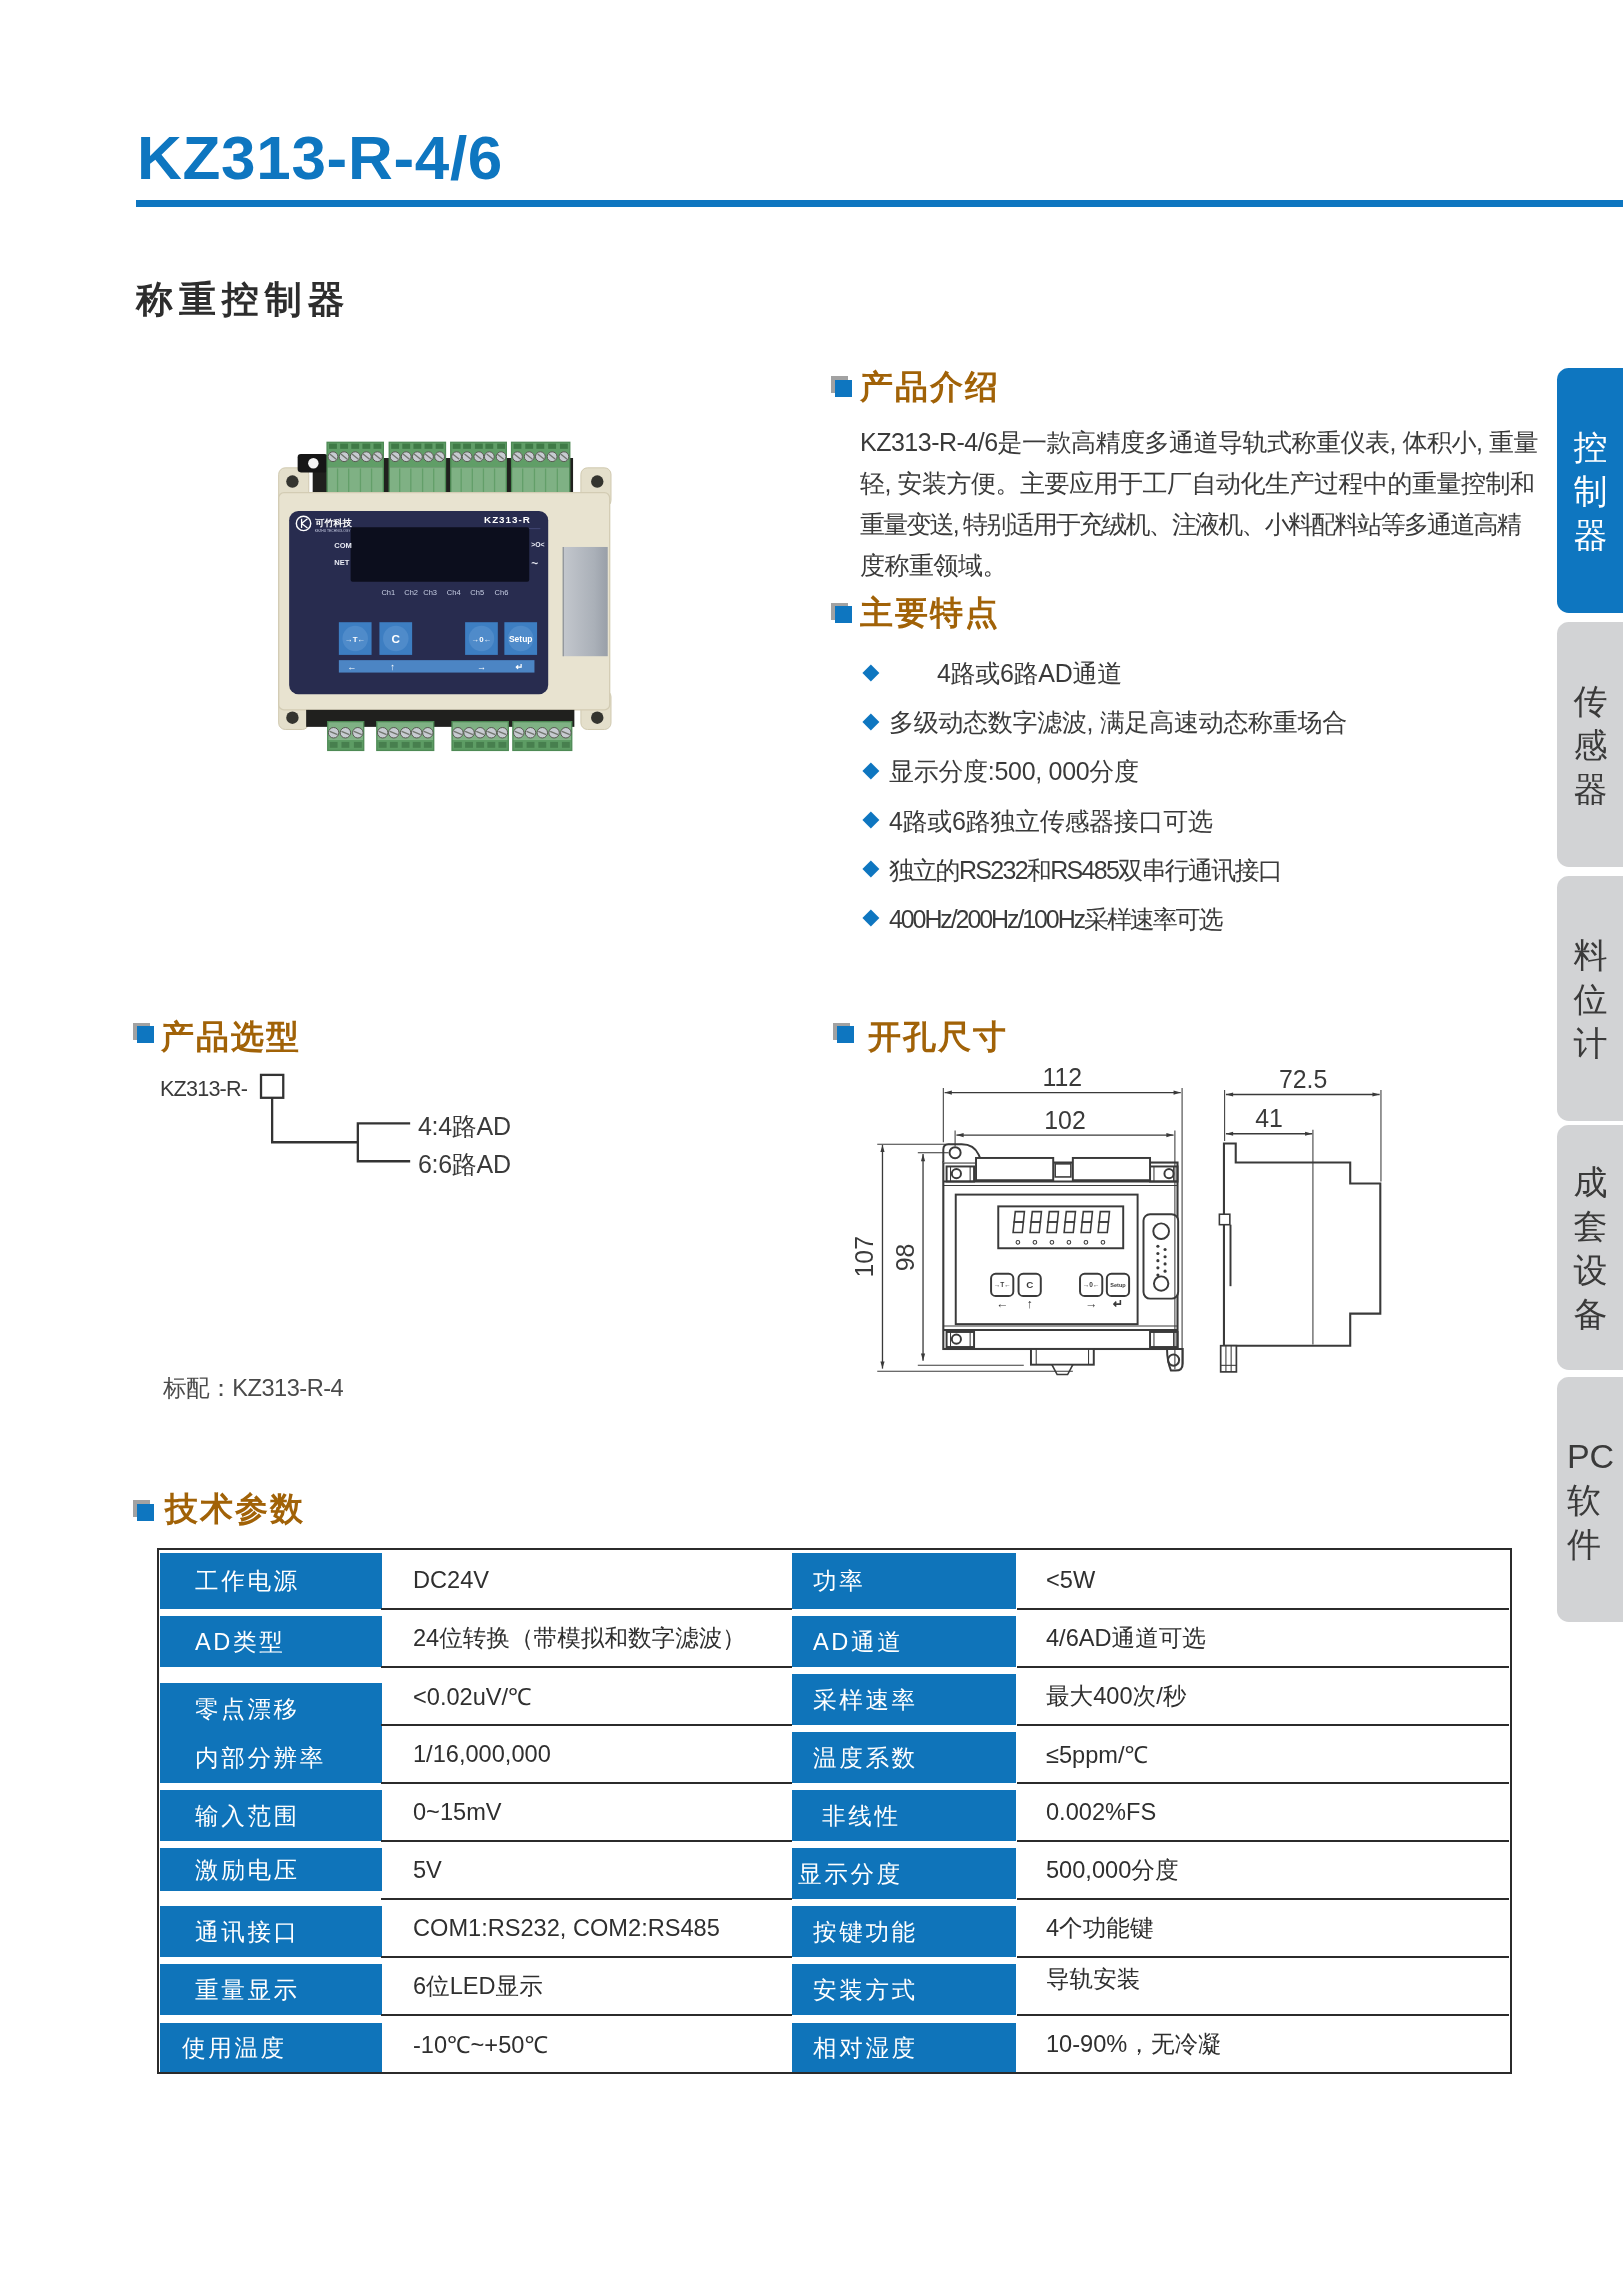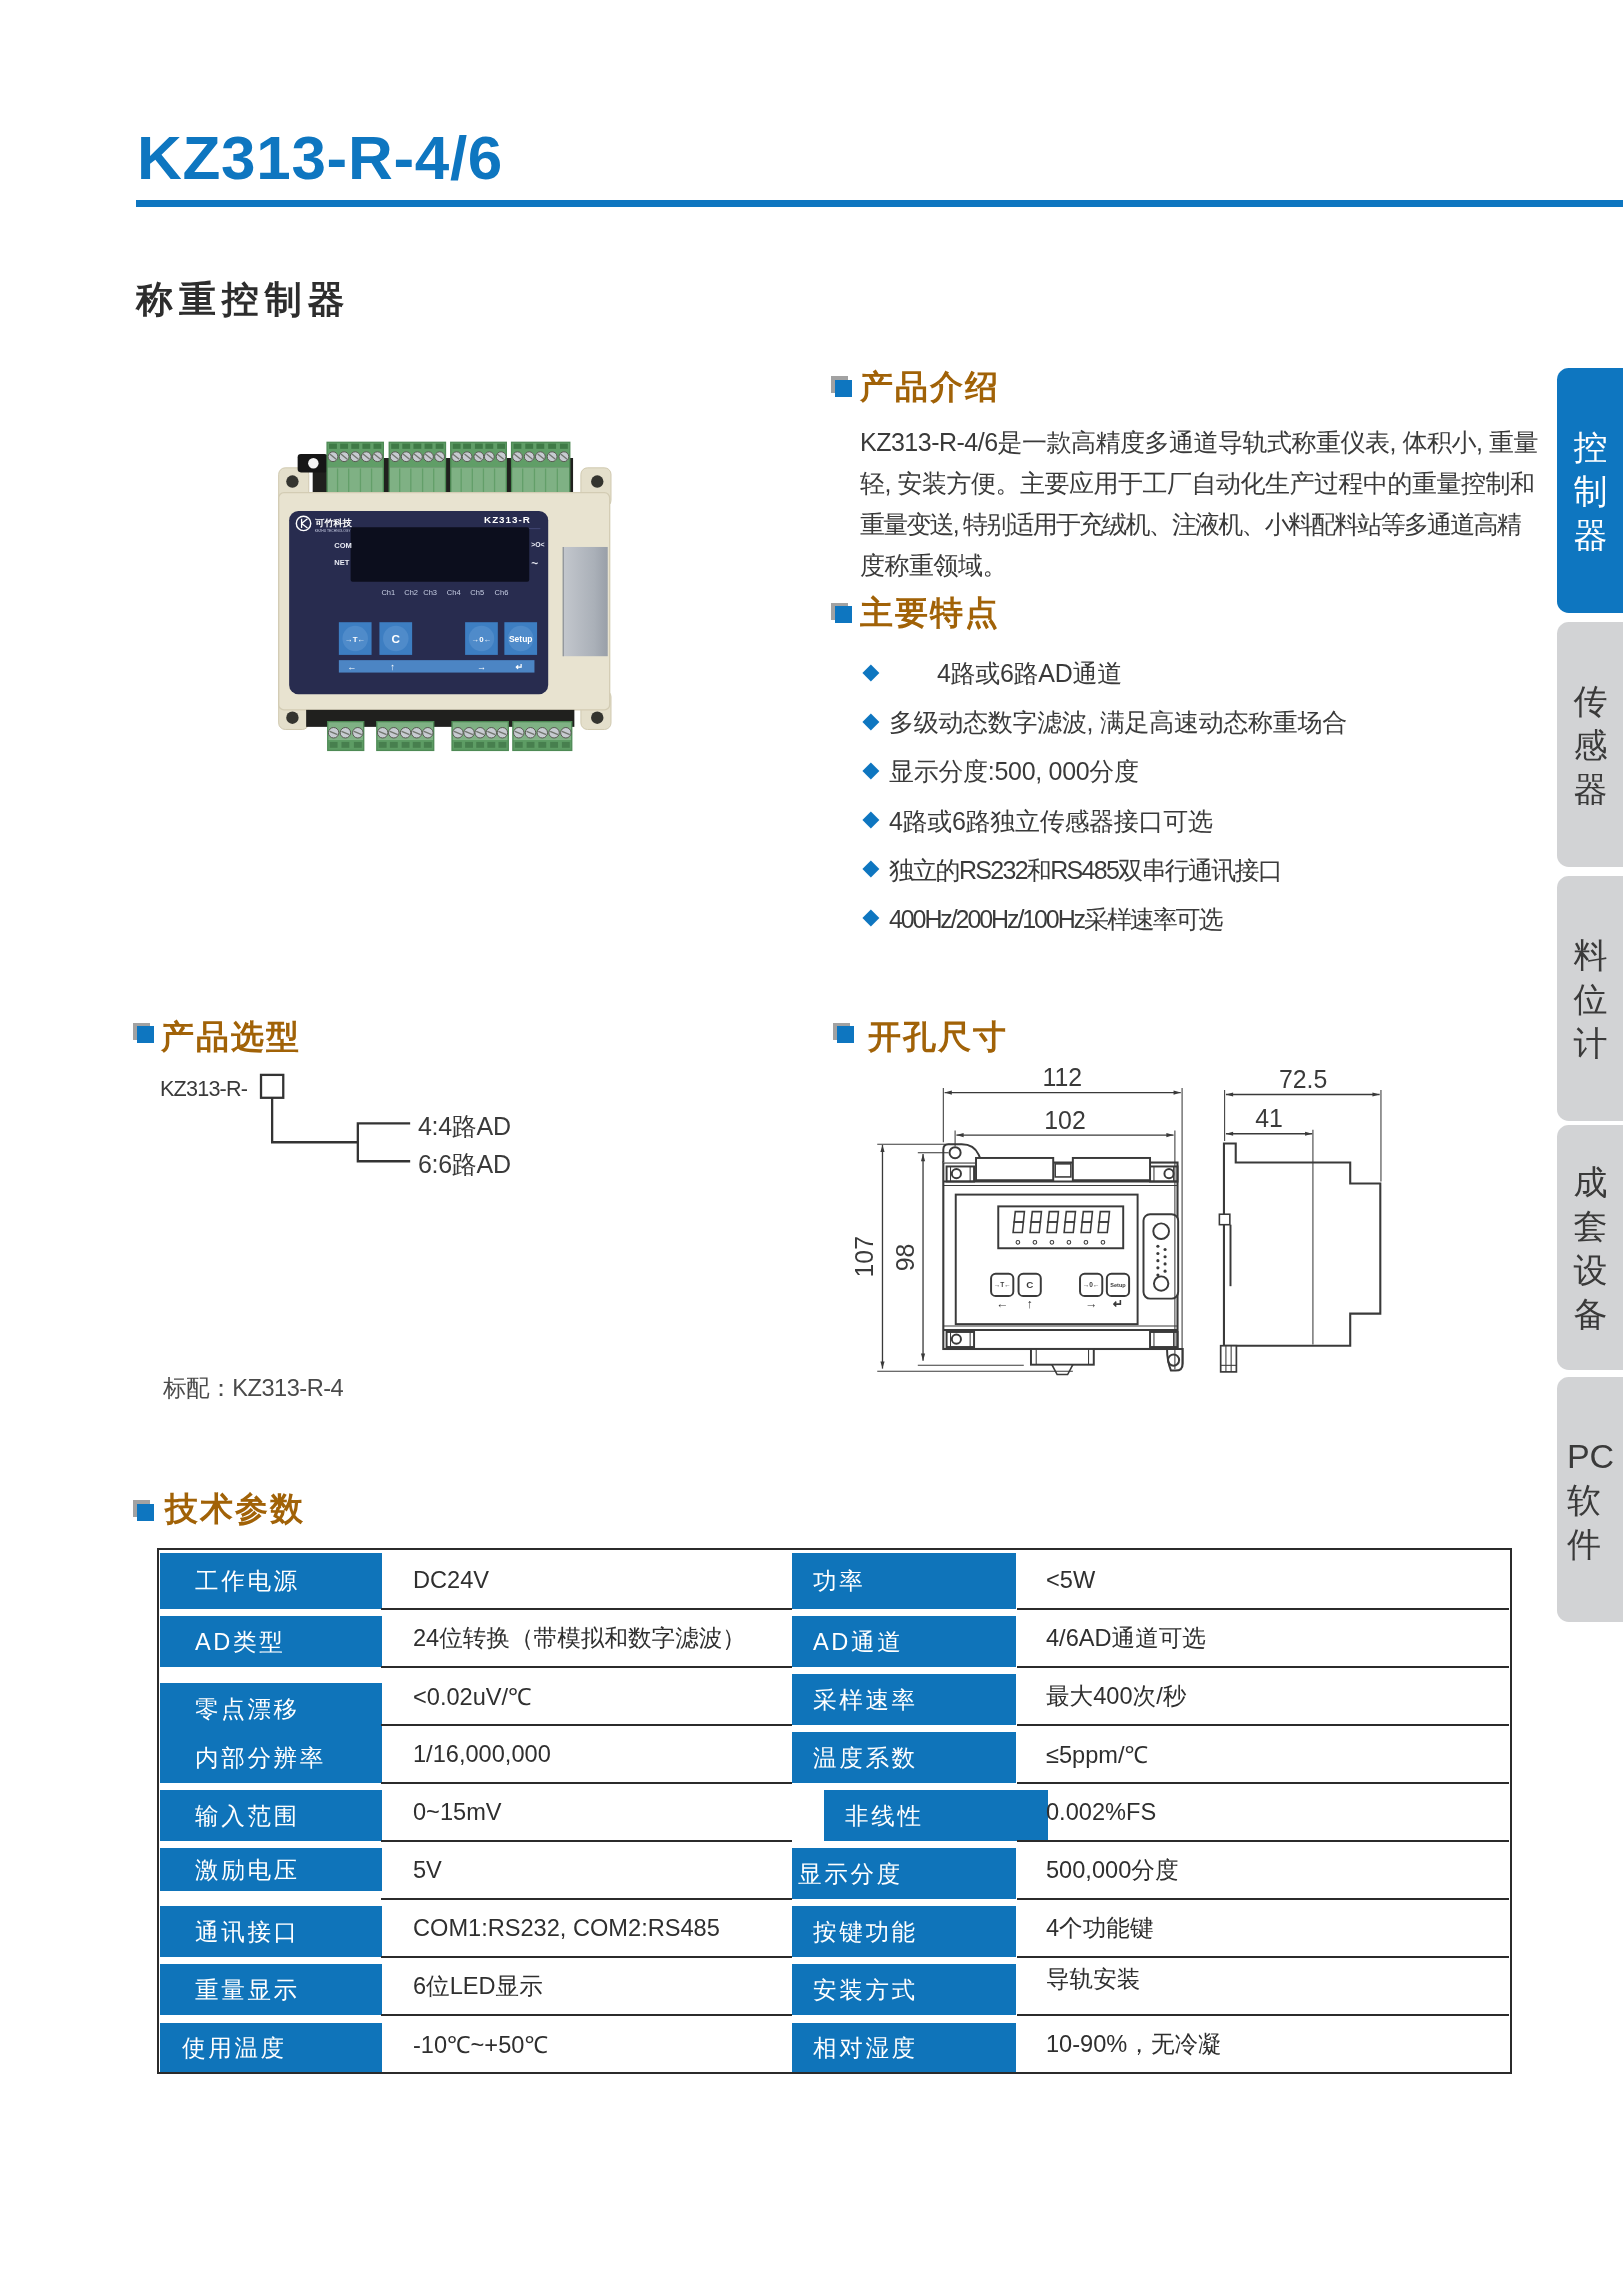--- a/index.html
+++ b/index.html
@@ -450,21 +450,21 @@
 <div class="tval" style="left:1046px;top:1667px;height:58px;">最大400次/秒</div>
 <div class="abs" style="left:381px;top:1666px;width:411px;height:2px;background:#2b2b2b;"></div>
 <div class="abs" style="left:1017px;top:1666px;width:492px;height:2px;background:#2b2b2b;"></div>
 <div class="tlabel" style="left:160px;top:1732px;width:222px;height:51px;background:#0f74ba;padding-left:35px;box-sizing:border-box;">内部分辨率</div>
 <div class="tlabel" style="left:792px;top:1732px;width:224px;height:51px;background:#0f74ba;padding-left:21px;box-sizing:border-box;">温度系数</div>
 <div class="tval" style="left:413px;top:1725px;height:58px;">1/16,000,000</div>
 <div class="tval" style="left:1046px;top:1725px;height:58px;">≤5ppm/℃</div>
 <div class="abs" style="left:381px;top:1724px;width:411px;height:2px;background:#2b2b2b;"></div>
 <div class="abs" style="left:1017px;top:1724px;width:492px;height:2px;background:#2b2b2b;"></div>
 <div class="tlabel" style="left:160px;top:1790px;width:222px;height:51px;background:#0f74ba;padding-left:35px;box-sizing:border-box;">输入范围</div>
-<div class="tlabel" style="left:792px;top:1790px;width:224px;height:51px;background:#0f74ba;padding-left:21px;box-sizing:border-box;margin-left:32px;">非线性</div>
+<div class="tlabel" style="left:792px;top:1790px;width:224px;height:51px;background:#0f74ba;padding-left:30px;box-sizing:border-box;">非线性</div>
 <div class="tval" style="left:413px;top:1783px;height:58px;">0~15mV</div>
 <div class="tval" style="left:1046px;top:1783px;height:58px;">0.002%FS</div>
 <div class="abs" style="left:381px;top:1782px;width:411px;height:2px;background:#2b2b2b;"></div>
 <div class="abs" style="left:1017px;top:1782px;width:492px;height:2px;background:#2b2b2b;"></div>
 <div class="tlabel" style="left:160px;top:1848px;width:222px;height:43px;background:#0f74ba;padding-left:35px;box-sizing:border-box;">激励电压</div>
 <div class="tlabel" style="left:792px;top:1848px;width:224px;height:51px;background:#0f74ba;padding-left:6px;box-sizing:border-box;">显示分度</div>
 <div class="tval" style="left:413px;top:1841px;height:58px;">5V</div>
 <div class="tval" style="left:1046px;top:1841px;height:58px;">500,000分度</div>
 <div class="abs" style="left:381px;top:1840px;width:411px;height:2px;background:#2b2b2b;"></div>
 <div class="abs" style="left:1017px;top:1840px;width:492px;height:2px;background:#2b2b2b;"></div>

